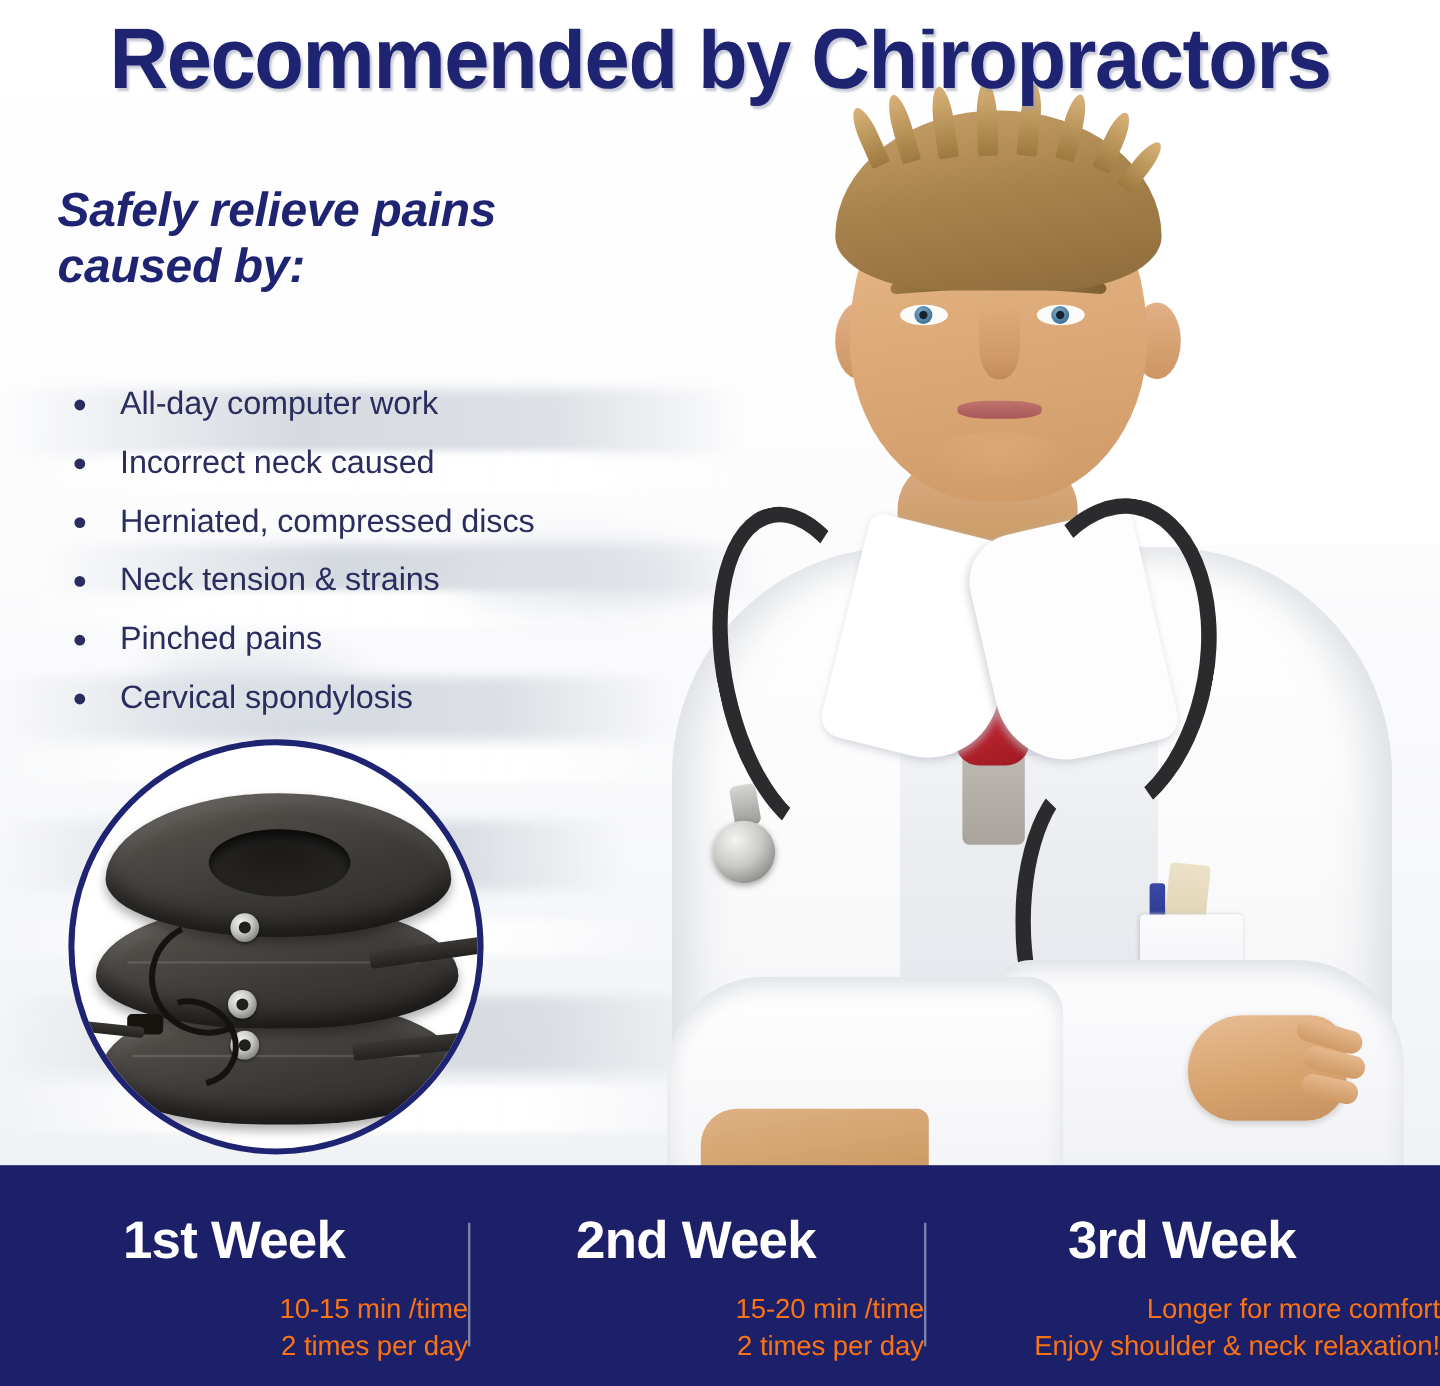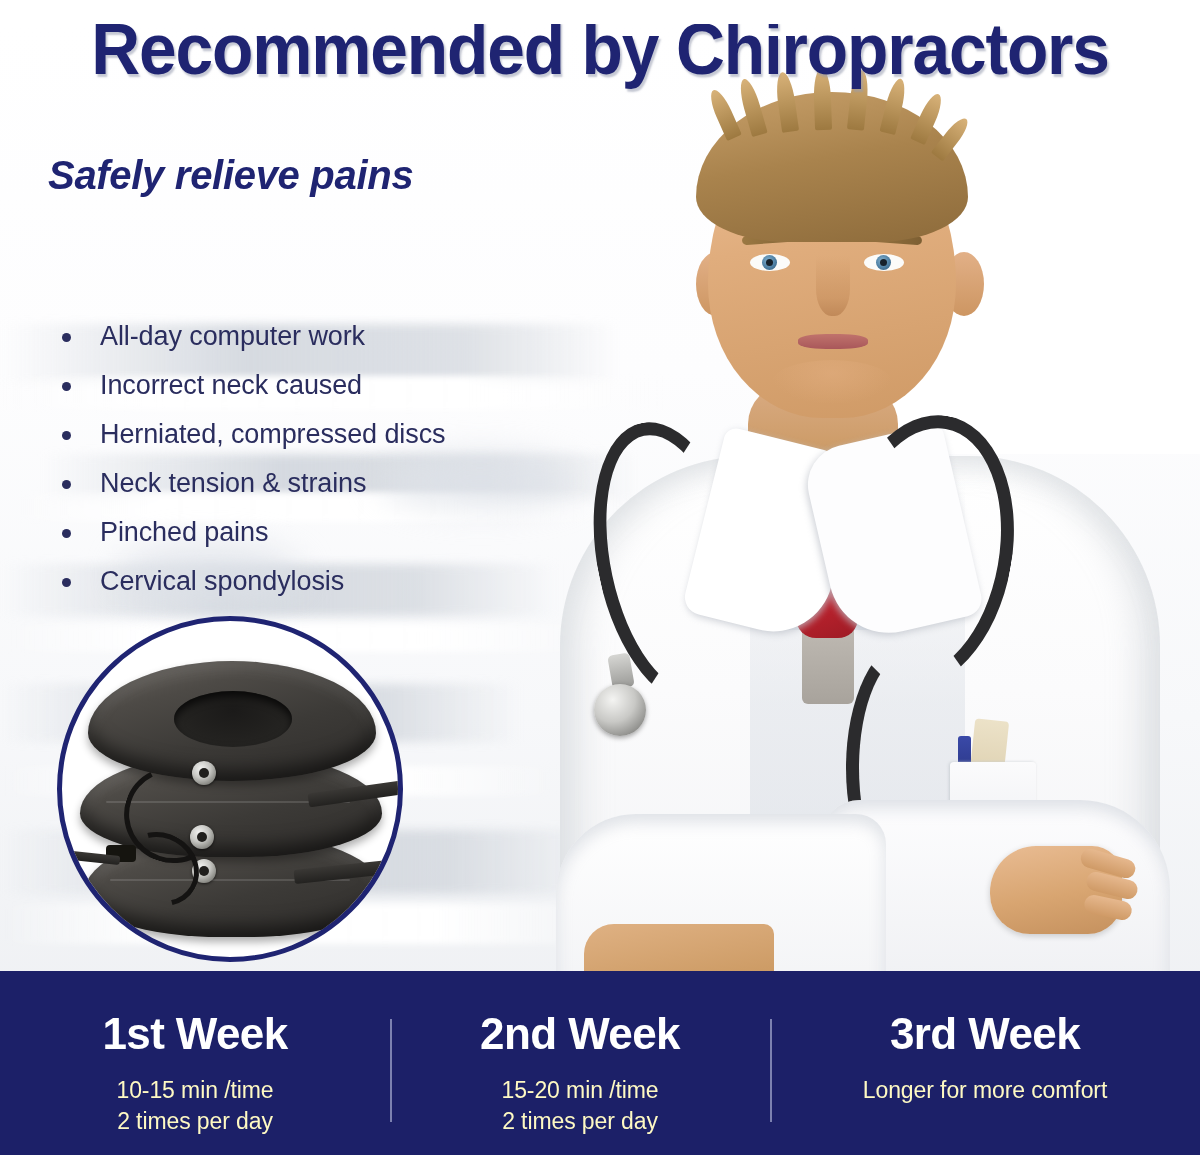--- a/index.html
+++ b/index.html
@@ -139,21 +139,21 @@
   .d-forearm{position:absolute;left:64px;top:840px;width:190px;height:62px;border-radius:30px 10px 0 0;
     background:linear-gradient(170deg,#dfb183 0%,#c9975f 100%);}
 
   
   .banner{position:absolute;left:0;top:947px;width:1200px;height:208px;background:#1C2068;}
   .bcol{position:absolute;top:0;height:208px;text-align:center;}
   .bcol-1{left:0;width:390px;}
   .bcol-2{left:390px;width:380px;}
   .bcol-3{left:770px;width:430px;}
   .bweek{margin-top:38px;font-size:44px;font-weight:700;color:#ffffff;letter-spacing:-.6px;}
-  .blines{margin-top:16px;font-size:23px;color:#fef9c3;line-height:1.34;letter-spacing:-.1px;}
+  .blines{margin-top:16px;font-size:23px;color:#f97316;line-height:1.34;letter-spacing:-.1px;text-align:right;}
   .bdiv{position:absolute;top:995px;width:2px;height:103px;background:#8d93bd;opacity:.85;}
   .bdiv-1{left:390px;}
   .bdiv-2{left:770px;}
 </style>
 </head>
 <body>
 
 <div id="page">
 
   <div class="bg-base"></div>
@@ -226,20 +226,21 @@
     <div class="d-hand"></div>
     <div class="d-finger" style="left:560px;top:770px;width:56px;transform:rotate(16deg);"></div>
     <div class="d-finger" style="left:566px;top:792px;width:52px;transform:rotate(14deg);"></div>
     <div class="d-finger" style="left:564px;top:814px;width:48px;transform:rotate(12deg);"></div>
   </div>
 
   <div class="title">Recommended by Chiropractors</div>
 
   <div class="subhead">
     <span>Safely relieve pains</span>
+    <span>caused by:</span>
   </div>
 
   <div class="bullets">
     <div class="blt">
       <span class="dot"></span>
       <span>All-day computer work</span>
     </div>
     <div class="blt">
       <span class="dot"></span>
       <span>Incorrect neck caused</span>
@@ -297,19 +298,20 @@
       <div class="bweek">2nd Week</div>
       <div class="blines">
         <div>15-20 min /time</div>
         <div>2 times per day</div>
       </div>
     </div>
     <div class="bcol bcol-3">
       <div class="bweek">3rd Week</div>
       <div class="blines">
         <div>Longer for more comfort</div>
+        <div>Enjoy shoulder &amp; neck relaxation!</div>
       </div>
     </div>
   </div>
   <div class="bdiv bdiv-1"></div>
   <div class="bdiv bdiv-2"></div>
 
 </div>
 
 </body></html>

